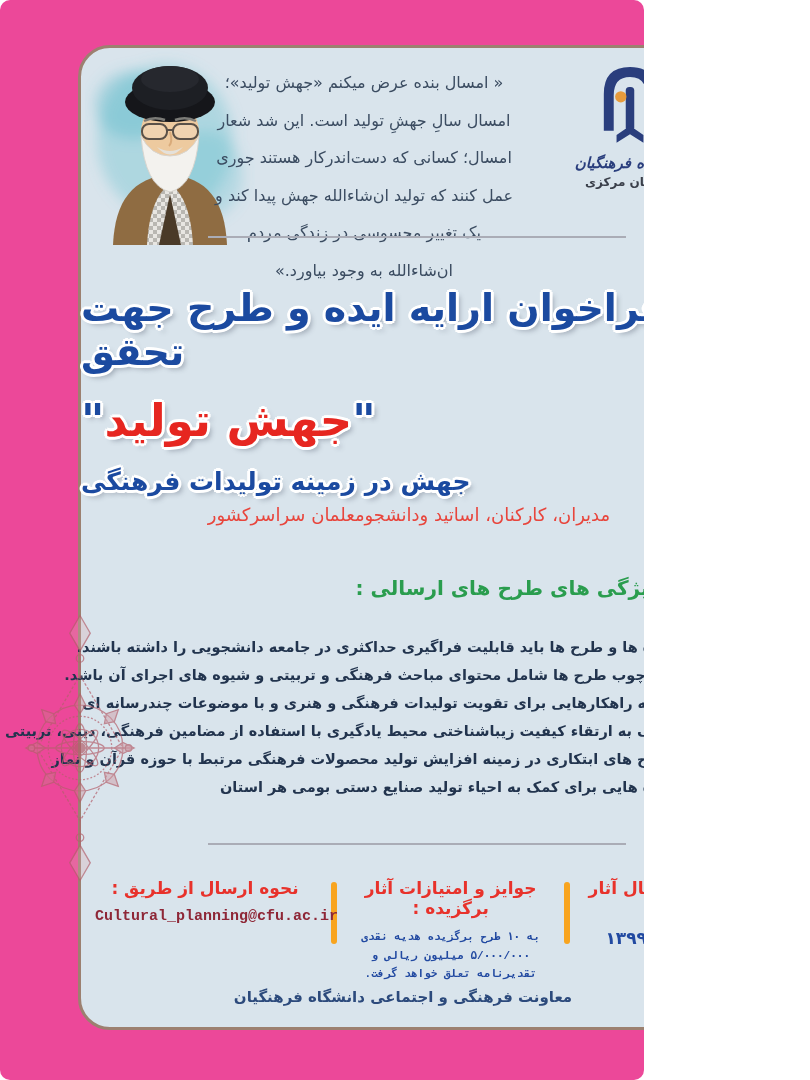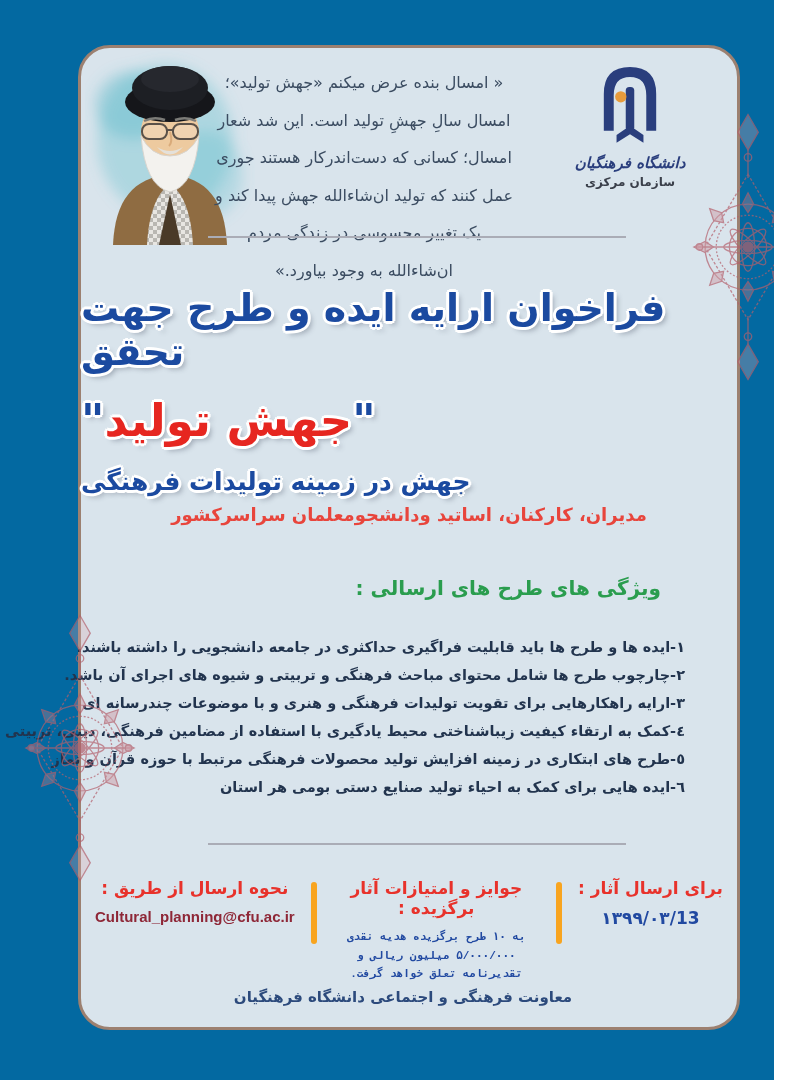--- a/index.html
+++ b/index.html
@@ -1,18 +1,19 @@
 <!DOCTYPE html>
 <html lang="fa"><head>
 <meta charset="utf-8">
 <style>
   html,body{margin:0;padding:0;background:#ffffff;}
   .poster{
-    position:relative;width:774px;height:1080px;background:#0369a1;overflow:hidden;
+    position:relative;width:644px;height:1080px;background:#ec4899;overflow:hidden;
     font-family:"DejaVu Sans",sans-serif;
+    border-radius:10px;
   }
   .card{
     position:absolute;left:78px;top:45px;width:662px;height:985px;
     background:#d9e4ec;border:3px solid #9c8070;border-radius:32px;box-sizing:border-box;
   }
   
   .portrait{position:absolute;left:4px;top:2px;width:170px;height:195px;}
   .quote{
     position:absolute;left:132px;top:16px;width:302px;direction:rtl;text-align:center;
     color:#3b4c61;font-size:16px;line-height:2.35;font-weight:500;
@@ -32,21 +33,21 @@
                 0 -3px 0 #fff,0 3px 0 #fff,-3px 0 0 #fff,3px 0 0 #fff,
                 4px 4px 5px rgba(60,70,90,.35);
   }
   .title-line1{color:#1b4aa0;font-size:38px;letter-spacing:-1px;}
   .title-line2{color:#e62620;font-size:45px;margin-top:20px;letter-spacing:-1px;}
   .title-line2 .q{color:#1b4aa0;}
   .title-line3{color:#1b4aa0;font-size:25px;margin-top:20px;letter-spacing:-1px;}
   
   .audience{
     position:absolute;left:0;right:0;top:456px;text-align:center;direction:rtl;
-    color:#e8453c;font-weight:bold;font-size:18px;
+    color:#e8453c;font-weight:normal;font-size:18px;
   }
   
   .features-heading{
     position:absolute;right:76px;top:528px;direction:rtl;
     color:#2a9d4e;font-weight:bold;font-size:20px;
   }
   .features-list{
     position:absolute;right:52px;top:585px;width:575px;direction:rtl;text-align:right;
     color:#22344e;font-weight:bold;font-size:14.5px;
   }
@@ -58,21 +59,21 @@
   }
   .info-col{text-align:center;}
   .col-deadline{width:168px;}
   .col-prizes{width:240px;}
   .col-submit{width:220px;}
   .info-label{color:#e8322b;font-weight:bold;font-size:17px;direction:rtl;}
   .info-value{color:#2149a1;font-weight:bold;margin-top:10px;direction:rtl;}
   .deadline-value{font-size:17px;letter-spacing:1px;}
   .prizes-value{font-size:11px;line-height:1.7;font-family:Liberation Mono, monospace;}
   .email-value{
-    color:#8e2737;font-family:Liberation Sans, sans-serif;font-weight:bold;font-size:15px;direction:ltr;
+    color:#8e2737;font-family:Liberation Mono, monospace;font-weight:bold;font-size:15px;direction:ltr;
   }
   .info-bar{width:6px;height:62px;background:#f8a41f;border-radius:3px;margin-top:4px;flex:0 0 auto;}
   
   .footer{
     position:absolute;left:0;right:12px;top:940px;text-align:center;direction:rtl;
     color:#2c4a7c;font-weight:bold;font-size:15px;
   }
   
   .ornament{position:absolute;width:112px;height:284px;transform:translate(-50%,-50%);}
   .ornament-right{left:748px;top:247px;}

